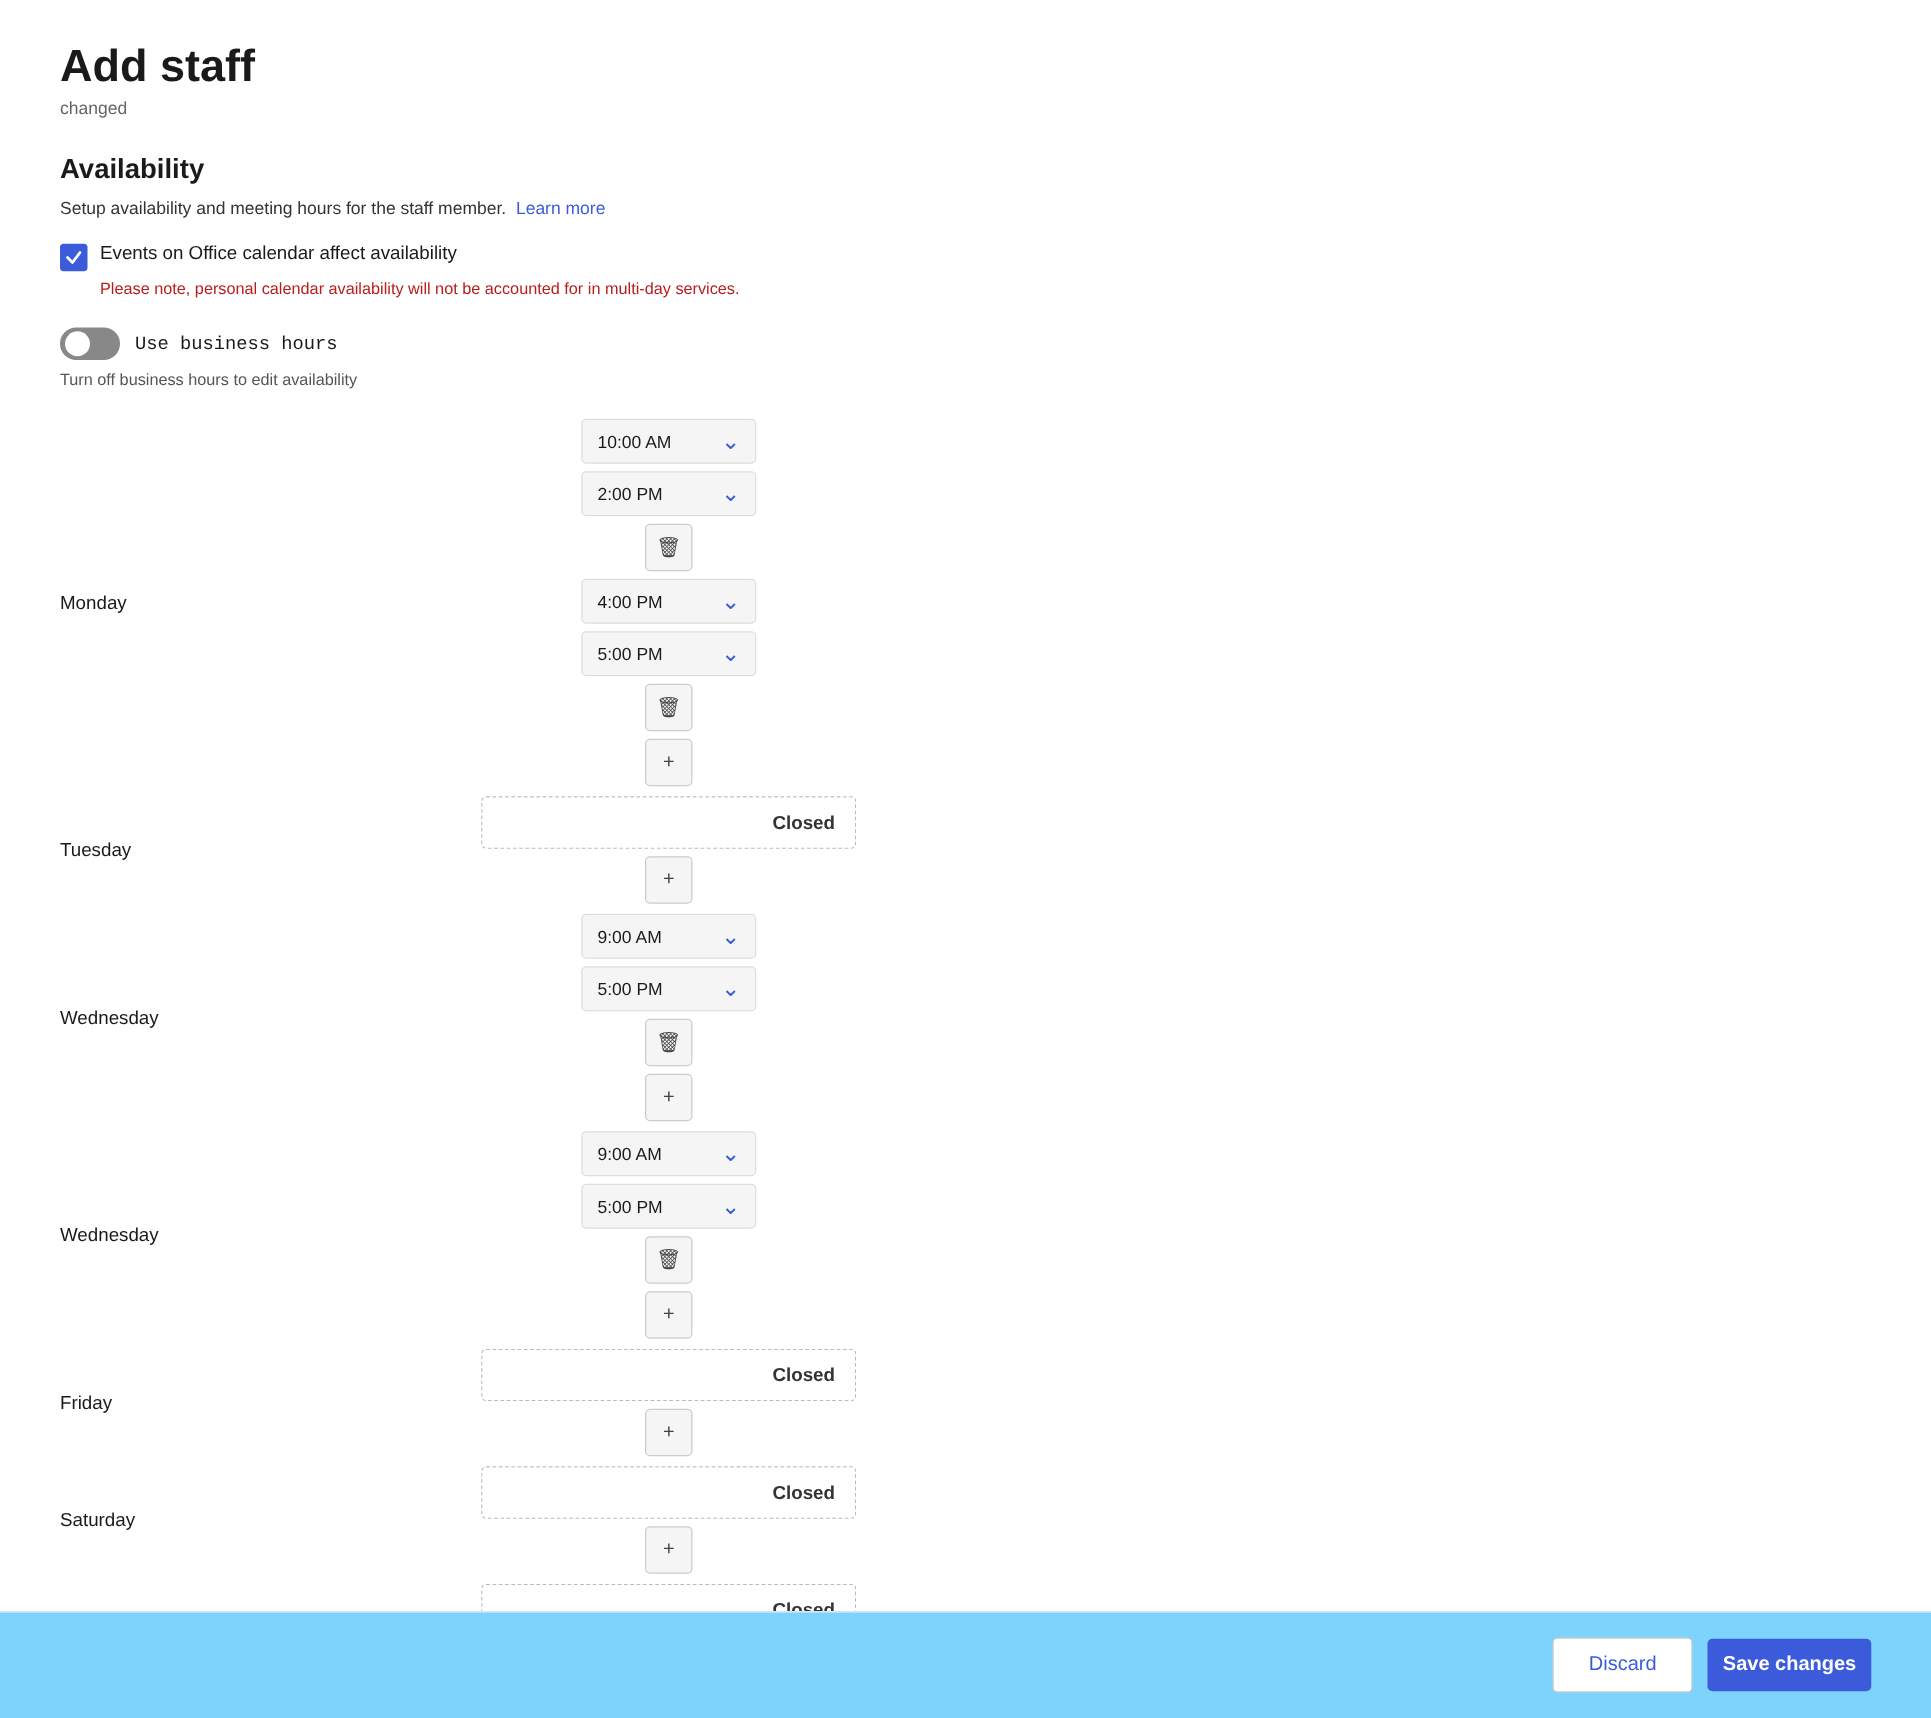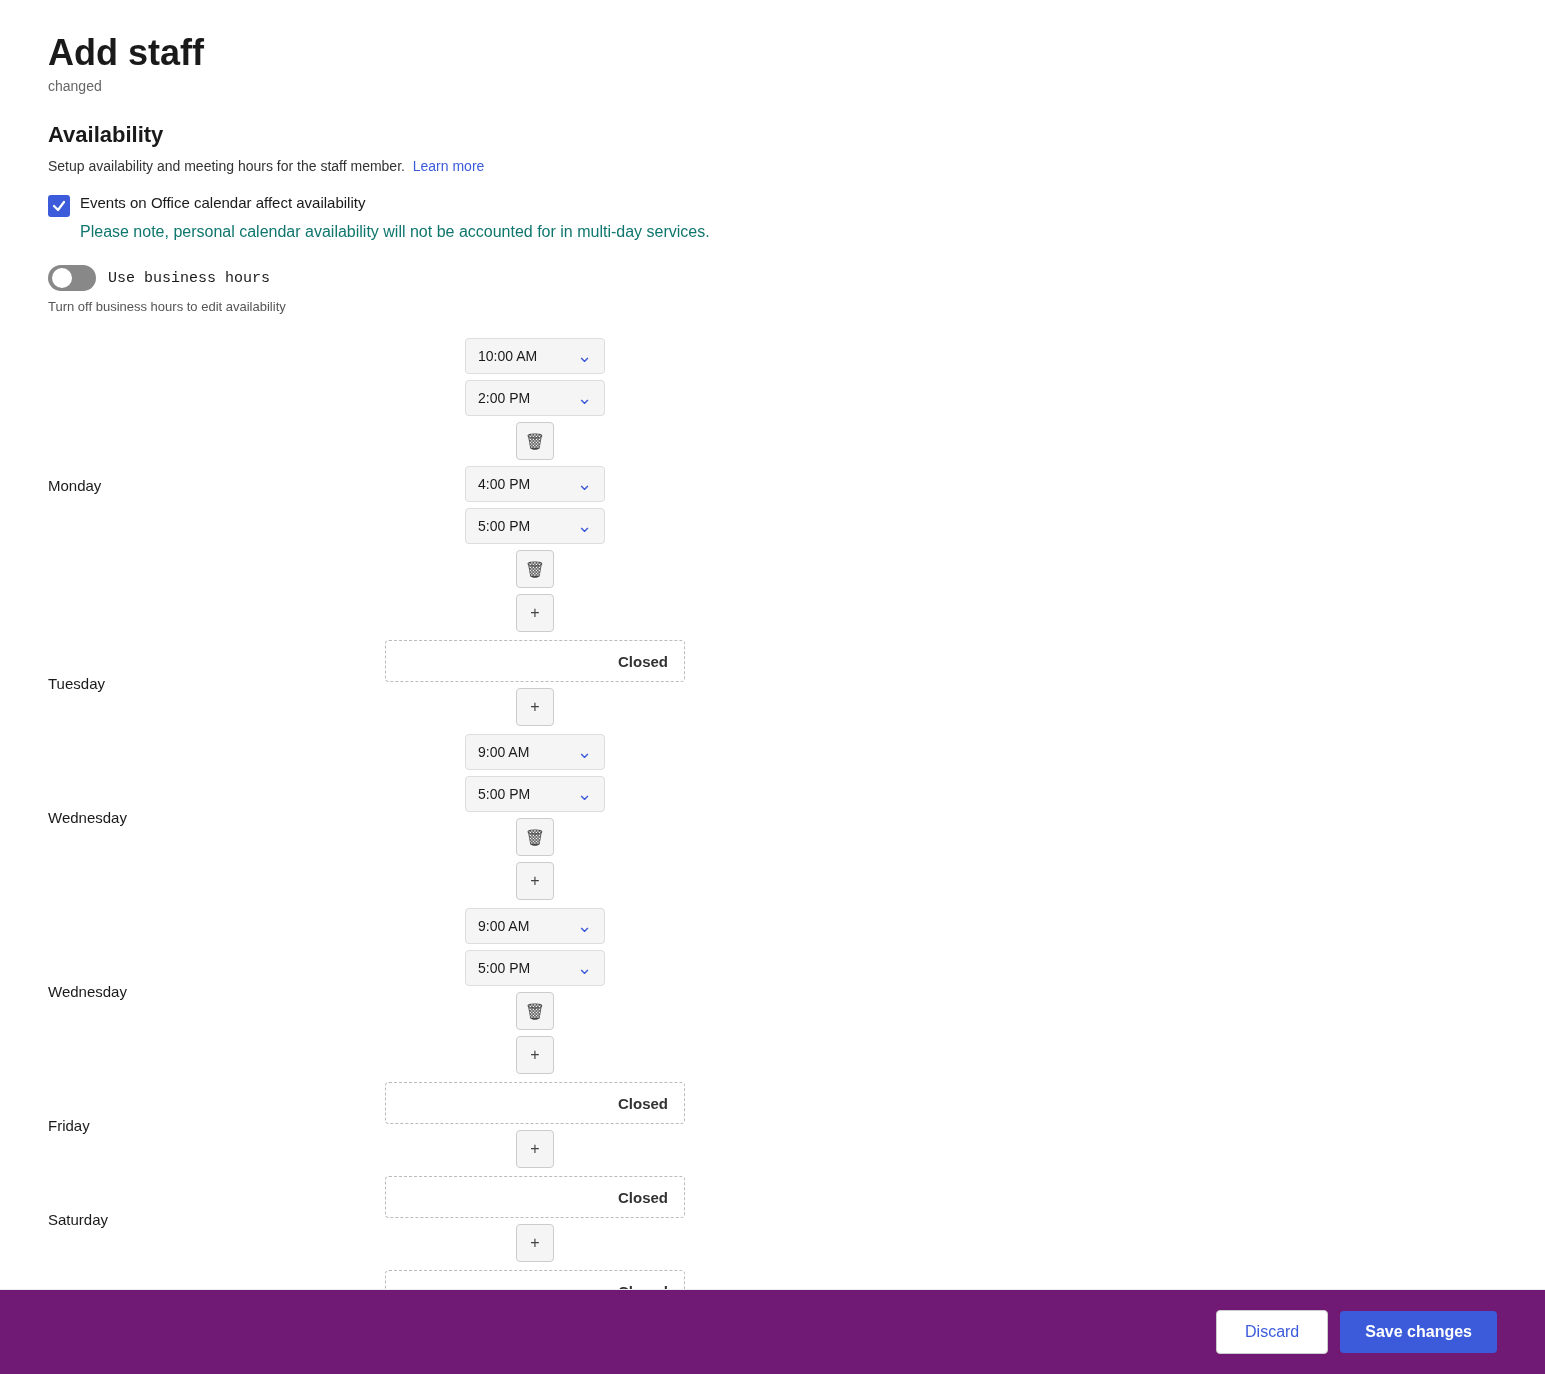--- a/index.html
+++ b/index.html
@@ -57,22 +57,22 @@
       flex-shrink: 0;
       cursor: pointer;
       margin-top: 1px;
     }
     .checkbox-box svg { width: 14px; height: 14px; }
     .checkbox-label {
       font-size: 15px;
       color: #1a1a1a;
     }
     .checkbox-note {
-      font-size: 16px;
-      color: #0f766e;
+      font-size: 13px;
+      color: #b91c1c;
       margin-left: 32px;
       margin-bottom: 24px;
     }
     .toggle-row {
       display: flex;
       align-items: center;
       gap: 12px;
       margin-bottom: 8px;
     }
     .toggle {
@@ -181,36 +181,36 @@
     }
     .footer-bar {
       position: fixed;
       bottom: 0;
       right: 0;
       left: 0;
       display: flex;
       justify-content: flex-end;
       align-items: center;
       padding: 20px 48px;
-      background: #701a75;
+      background: #7dd3fc;
       gap: 12px;
       border-top: 1px solid #eee;
     }
     .discard-btn {
       padding: 12px 28px;
       font-size: 16px;
       color: #3b5bdb;
       background: #fff;
       border: 1.5px solid #ccc;
       border-radius: 4px;
       cursor: pointer;
       font-weight: 500;
     }
     .save-btn {
-      padding: 12px 25px;
+      padding: 12px 12px;
       font-size: 16px;
       color: #fff;
       background: #3b5bdb;
       border: none;
       border-radius: 4px;
       cursor: pointer;
       font-weight: 600;
     }
   </style>
 </head>

